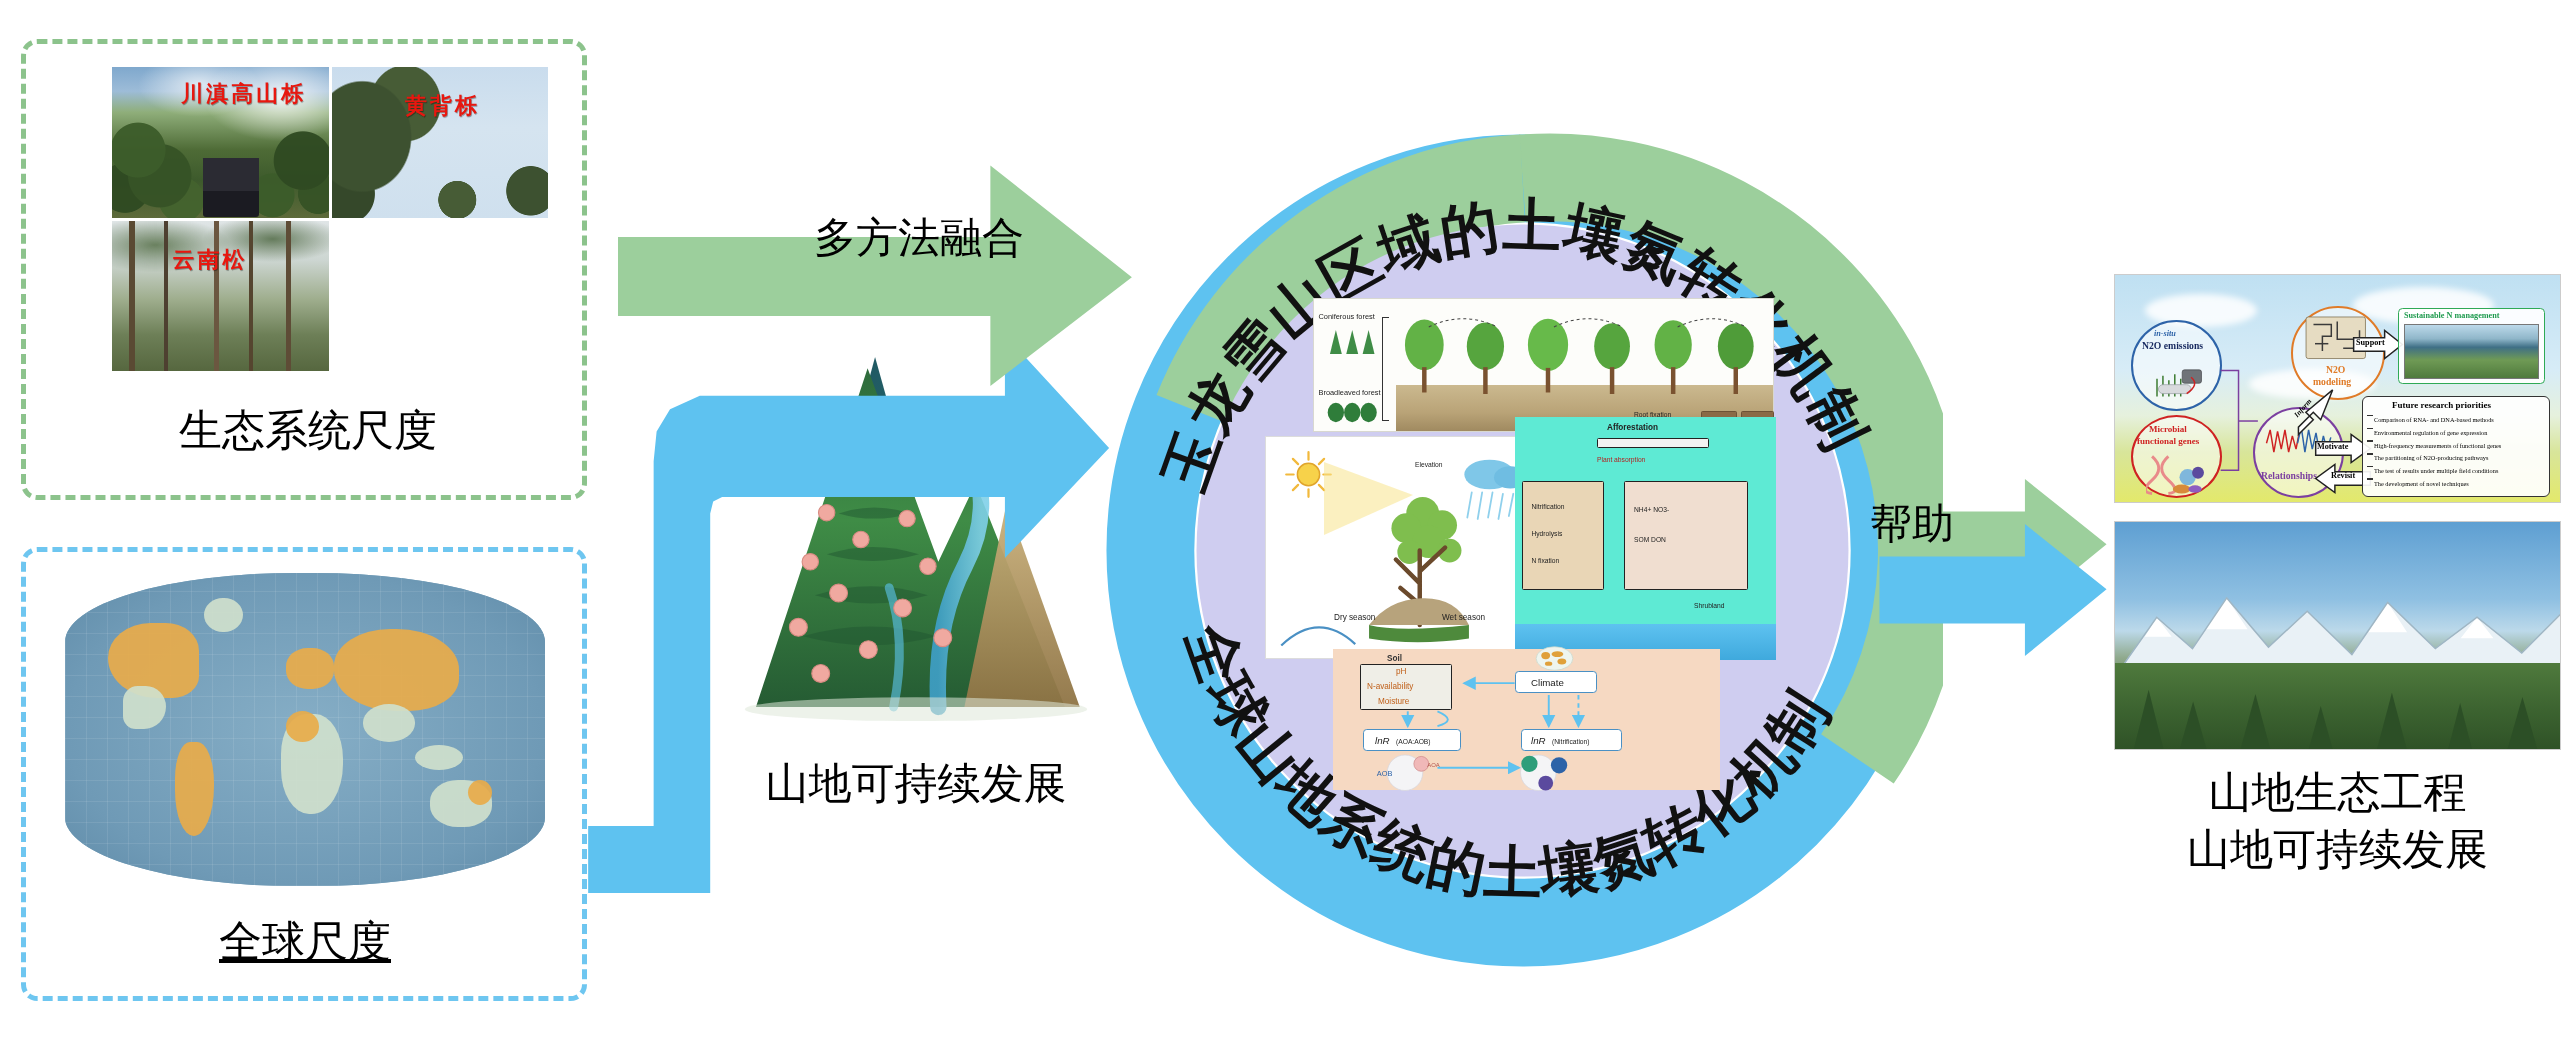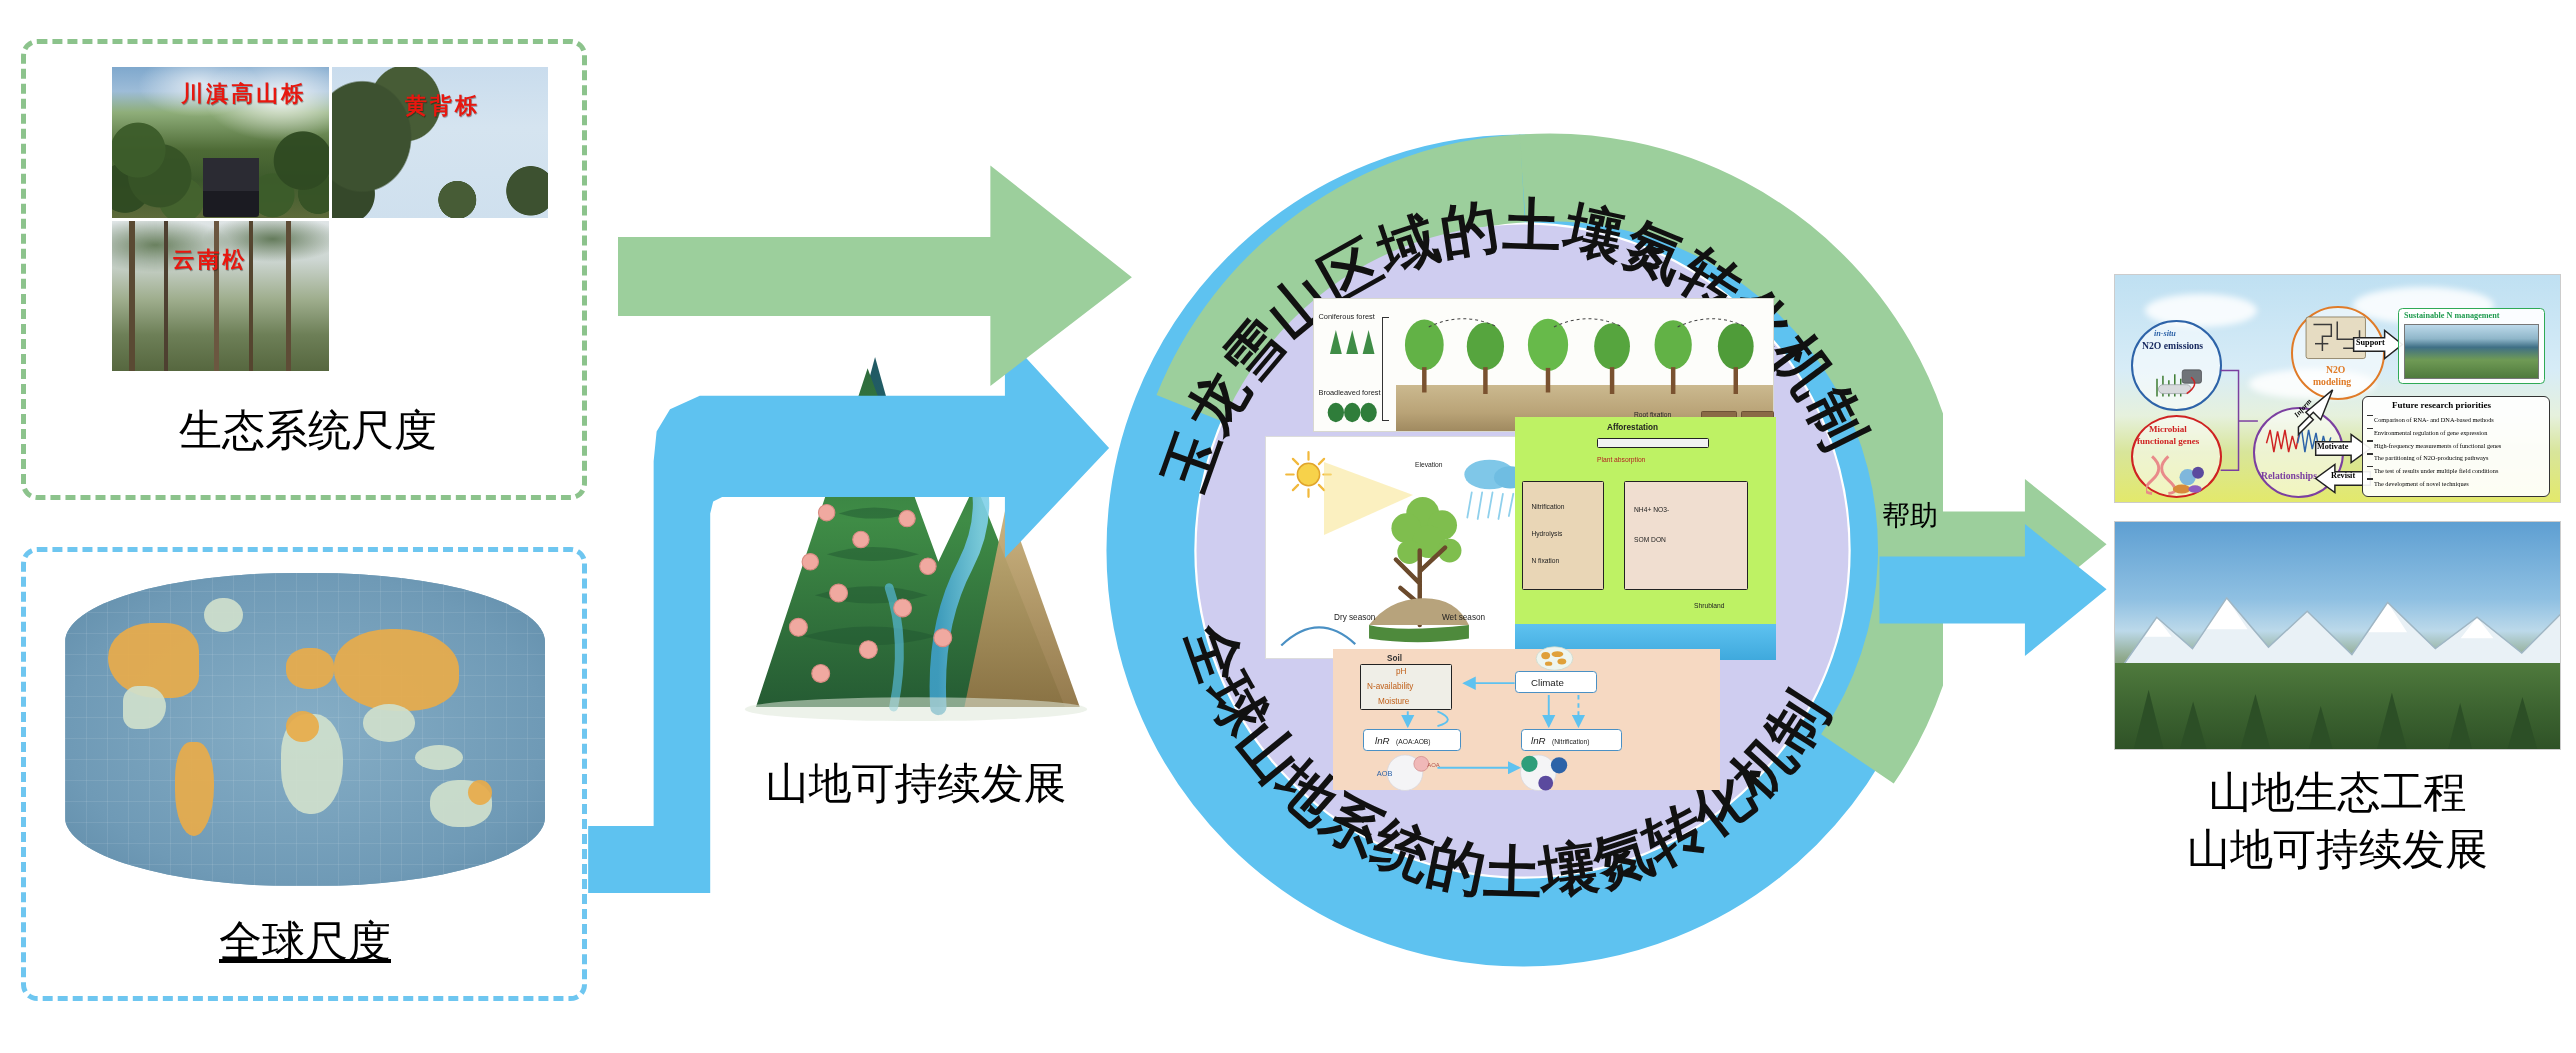--- a/index.html
+++ b/index.html
@@ -163,21 +163,21 @@
 
   
   .arctext { font-size: 78px; font-weight: 700; fill:#111;
              font-family:"DejaVu Sans","Liberation Sans",sans-serif; letter-spacing: 2px; }
 
   
   .inner-core { position:absolute; overflow:hidden; background:#fff; }
   .panelA { position:absolute; background:#fdfdfa; border:0.7px solid #d8d8d0; }
   .panelB { position:absolute; background:#ffffff; border:0.7px solid #dcdcdc; }
   .panelC { position:absolute; background:#f6d9c2; }
-  .panelD { position:absolute; background:#bef264; }
+  .panelD { position:absolute; background:#5eead4; }
   .tinytxt { position:absolute; font-size:8.2px; color:#222; white-space:nowrap;
              font-family:"Liberation Sans",sans-serif; }
   .tinytxt.or { color:#c0601a; }
   .tinytxt.rd { color:#b22222; }
   .box-s { position:absolute; border:1px solid #222; background:#efeee7; border-radius:1.5px; }
   .box-b { position:absolute; border:1px solid #4a90c4; background:#fff; border-radius:3.7px; }
 
   
   .rpanel { position:absolute; overflow:hidden; }
   .rp-sky {
@@ -315,20 +315,21 @@
     <path d="M0,860
              L88,860 L88,370 L92,330 L110,300 L150,282 L560,282
              L560,200 L700,352 L560,500 L560,418 L180,418
              L168,424 L164,440 L164,950 L0,950 Z" fill="#5ec2f0"></path>
   </svg>
 
   <svg class="arrow-svg" style="left:618px; top:149px;" width="566" height="246" viewBox="0 0 760 330">
     <path d="M0,118 L500,118 L500,22 L690,172 L500,318 L500,224 L0,224 Z" fill="#9ccf9c"></path>
   </svg>
 
+  <div class="caption" style="left:759px; top:214px; width:320px; font-size:42px;">多方法融合</div>
 
   <div class="ring-wrap" style="left:1102px; top:130px; width:841px; height:841px;">
     <svg width="841" height="841" viewBox="0 0 1130 1130">
       <defs>
 
         <path id="arcOuter" d="M 120,600 A 445,445 0 0 1 1010,600" fill="none"></path>
 
         <path id="arcInner" d="M 100,560 A 465,465 0 0 0 1030,560" fill="none"></path>
       </defs>
 
@@ -523,21 +524,21 @@
       </svg>
     </div>
   </div>
 
   <svg class="arrow-svg" style="left:1879px; top:476px;" width="231" height="141" viewBox="0 0 310 190">
     <path d="M0,48 L196,48 L196,4 L306,92 L196,182 L196,138 L0,138 Z" fill="#9ccf9c"></path>
   </svg>
   <svg class="arrow-svg" style="left:1879px; top:521px;" width="231" height="141" viewBox="0 0 310 190">
     <path d="M0,48 L196,48 L196,4 L306,92 L196,182 L196,138 L0,138 Z" fill="#5ec2f0"></path>
   </svg>
-  <div class="caption" style="left:1828px; top:500px; width:164px; font-size:28px; text-align:center;">帮助</div>
+  <div class="caption" style="left:1790px; top:500px; width:164px; font-size:42px; text-align:right;">帮助</div>
 
   <div class="rpanel" style="left:2114px; top:274px; width:447px; height:229px; border:0.7px solid #ccc;">
     <div class="rp-sky"></div>
     <div class="rp-cloud" style="left:30px;  top:19.4px; width:112px; height:33px;"></div>
     <div class="rp-cloud" style="left:238px; top:12px; width:141px; height:37px;"></div>
     <div class="rp-cloud" style="left:134px; top:94px; width:127px; height:30px;"></div>
 
     <div class="circ b" style="left:16.4px; top:45px; width:91px; height:91px;"></div>
     <div class="lbl" style="left:39px; top:54px; font-size:8.2px; font-style:italic; font-weight:bold; color:#2d63a8;">in-situ</div>
     <div class="lbl" style="left:27px; top:65px; font-size:9.7px; font-weight:bold; color:#16285e;">N2O emissions</div>

